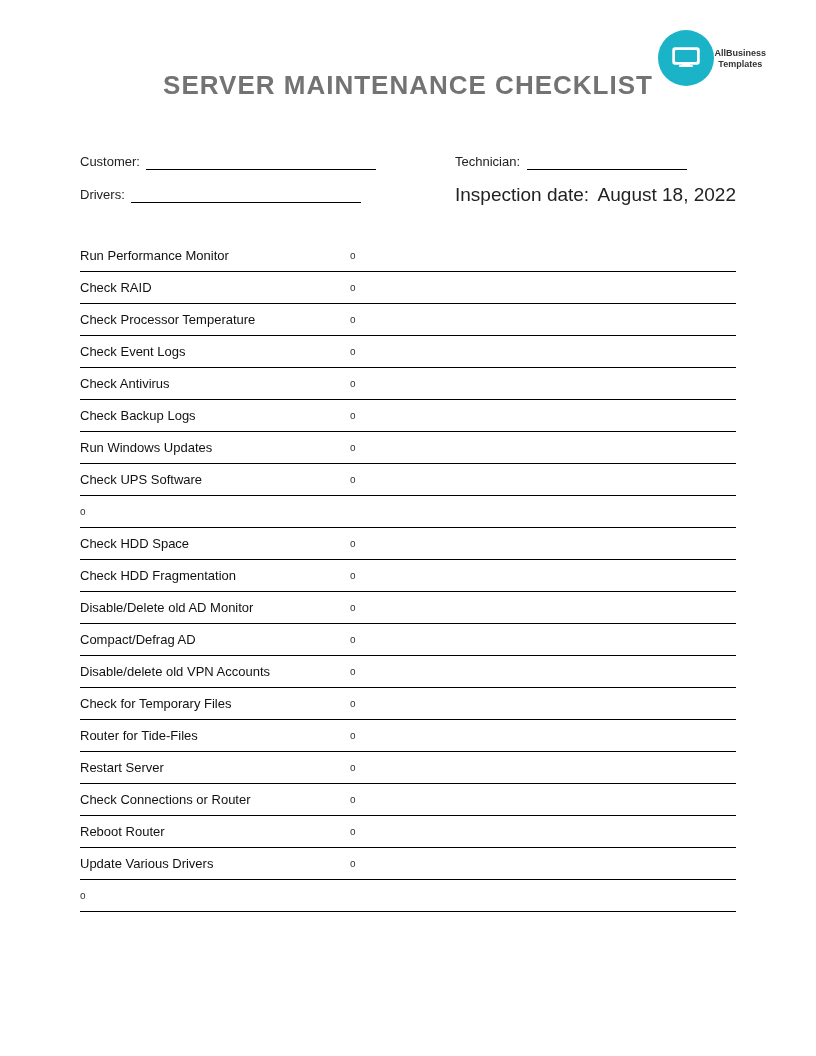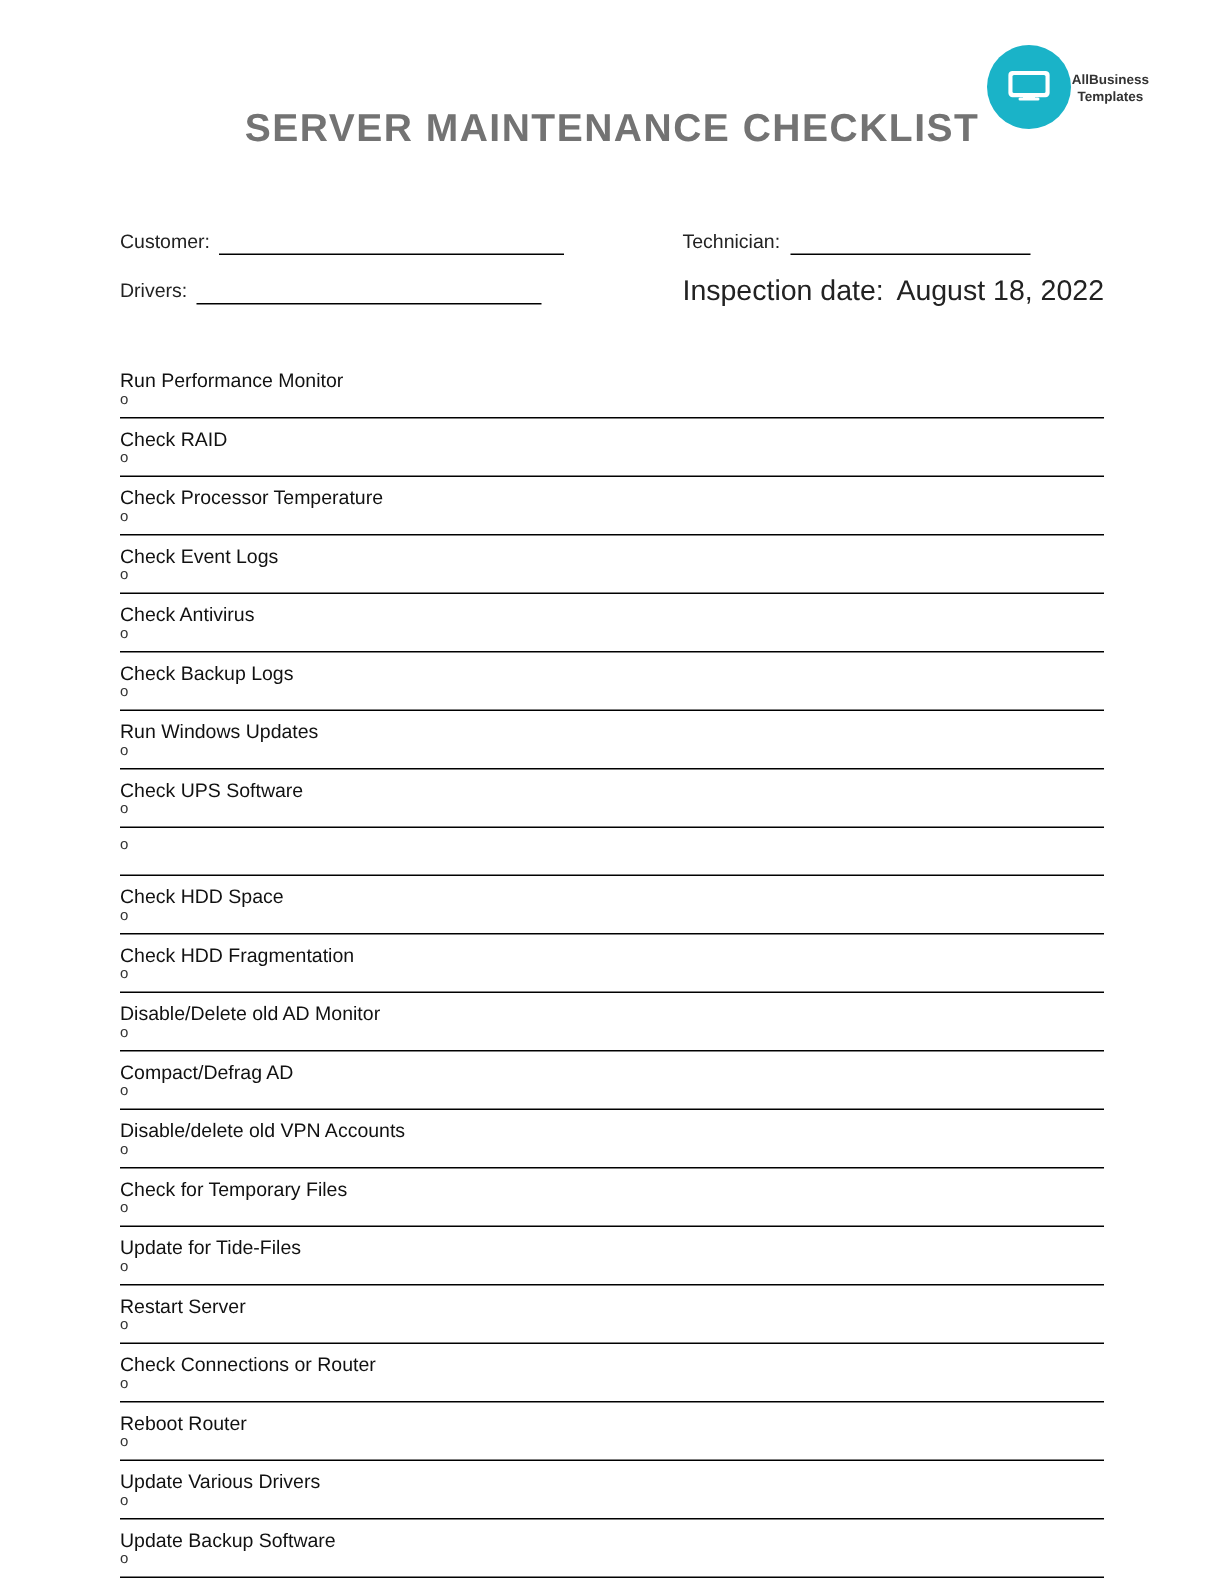--- a/index.html
+++ b/index.html
@@ -87,24 +87,24 @@
       color: #222;
     }
 
     .checklist {
       margin-top: 20px;
       width: 100%;
     }
 
     .checklist-item {
       display: flex;
+      align-items: center;
       border-bottom: 1px solid #000;
       padding: 6px 0 6px 0;
       min-height: 32px;
-      flex-direction: column;
     }
 
     .item-label {
       width: 270px;
       font-size: 13px;
       color: #111;
       flex-shrink: 0;
     }
 
     .item-dot {
@@ -234,21 +234,21 @@
         <span class="item-label">Disable/delete old VPN Accounts</span>
         <span class="item-dot">o</span>
         <span class="item-line"></span>
       </div>
       <div class="checklist-item">
         <span class="item-label">Check for Temporary Files</span>
         <span class="item-dot">o</span>
         <span class="item-line"></span>
       </div>
       <div class="checklist-item">
-        <span class="item-label">Update for Tide-Files</span>
+        <span class="item-label">Router for Tide-Files</span>
         <span class="item-dot">o</span>
         <span class="item-line"></span>
       </div>
       <div class="checklist-item">
         <span class="item-label">Restart Server</span>
         <span class="item-dot">o</span>
         <span class="item-line"></span>
       </div>
       <div class="checklist-item">
         <span class="item-label">Check Connections or Router</span>
@@ -259,19 +259,18 @@
         <span class="item-label">Reboot Router</span>
         <span class="item-dot">o</span>
         <span class="item-line"></span>
       </div>
       <div class="checklist-item">
         <span class="item-label">Update Various Drivers</span>
         <span class="item-dot">o</span>
         <span class="item-line"></span>
       </div>
       <div class="checklist-item">
-        <span class="item-label">Update Backup Software</span>
         <span class="item-dot">o</span>
         <span class="item-line"></span>
       </div>
     </div>
 
 </div>
 
 </body></html>

